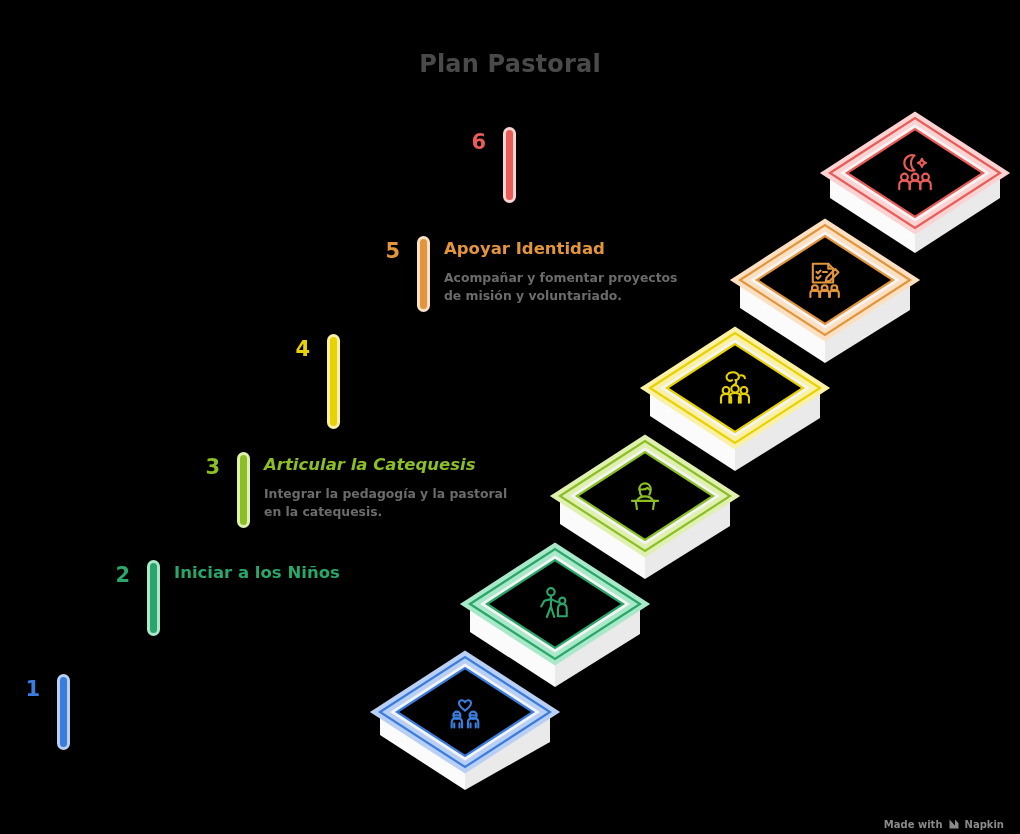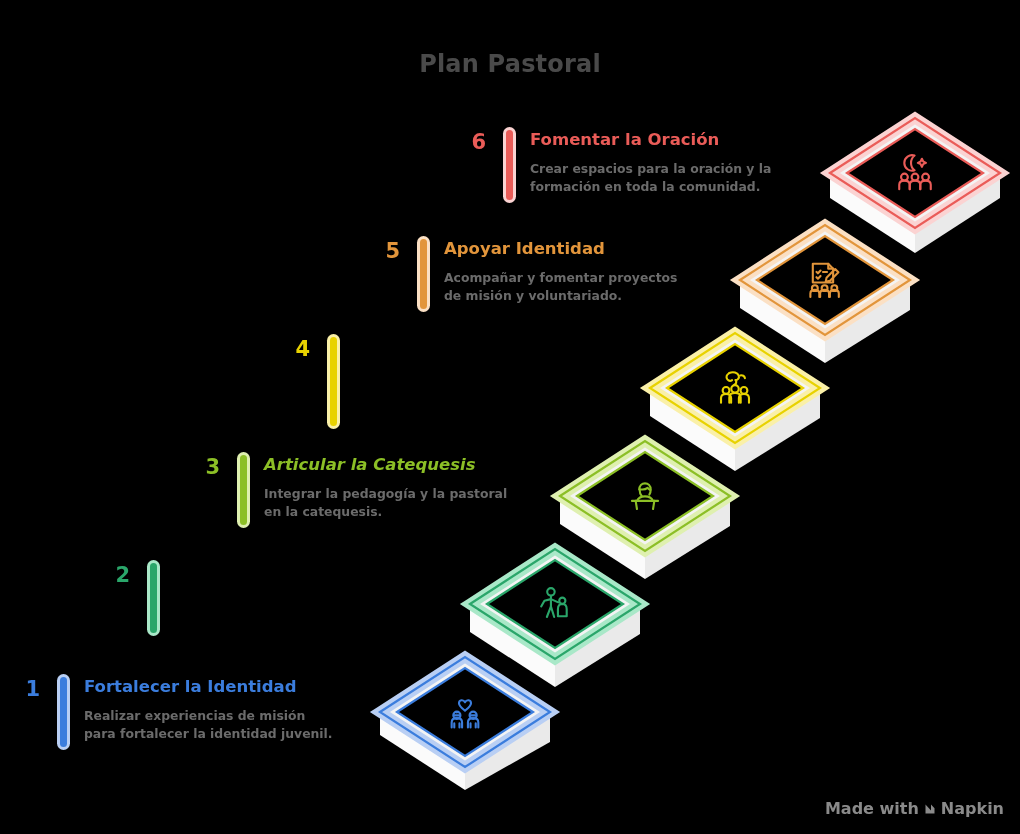--- a/index.html
+++ b/index.html
@@ -53,23 +53,23 @@
     font-size: 12.4px;
     font-weight: bold;
     line-height: 1.45;
     color: #6b6b6b;
     max-width: 250px;
   }
 
   
   .watermark {
     position: absolute;
-    right: 16px; bottom: 16px;
+    right: 16px; bottom: 4px;
     display: flex; align-items: center; gap: 5px;
-    font-size: 16px; font-weight: bold;
+    font-size: 10px; font-weight: bold;
     color: #8a8a8a;
   }
   .wm-logo { display: inline-block; line-height: 0; }
 </style>
 </head>
 <body>
 
 <div id="stage">
 
   <div class="title">Plan Pastoral</div>
@@ -226,24 +226,20 @@
         <path d="M397 712 L465 668 L533 712 L465 756 Z" fill="#000000" stroke="#3b7ddd" stroke-width="2.2"></path>
         <use href="#ic-people-heart" x="439" y="686" width="52" height="52" color="#3b7ddd"></use>
       </g>
     </svg>
   </div>
 
   <div class="step-text" style="top:130px; left:452px;">
     <div class="step-row">
       <div class="step-num" style="color: rgb(234, 92, 88);">6</div>
       <div class="accent-bar" style="height: 70px; background: rgb(234, 92, 88); box-shadow: rgb(251, 211, 210) 0px 0px 0px 3px;"></div>
-      <div class="step-body">
-        <div class="step-title" style="color: rgb(234, 92, 88);">Fomentar la Oración</div>
-        <div class="step-desc">Crear espacios para la oración y la formación en toda la comunidad.</div>
-      </div>
     </div>
   </div>
 
   <div class="step-text" style="top:239px; left:366px;">
     <div class="step-row">
       <div class="step-num" style="color: rgb(226, 149, 59);">5</div>
       <div class="accent-bar" style="height: 70px; background: rgb(226, 149, 59); box-shadow: rgb(251, 224, 196) 0px 0px 0px 3px;"></div>
       <div class="step-body">
         <div class="step-title" style="color: rgb(226, 149, 59);">Apoyar Identidad</div>
         <div class="step-desc">Acompañar y fomentar proyectos de misión y voluntariado.</div>
@@ -267,32 +263,29 @@
         <div class="step-desc">Integrar la pedagogía y la pastoral en la catequesis.</div>
       </div>
     </div>
   </div>
 
   <div class="step-text" style="top:563px; left:96px;">
     <div class="step-row">
       <div class="step-num" style="color: rgb(42, 166, 106);">2</div>
       <div class="accent-bar" style="height: 70px; background: rgb(42, 166, 106); box-shadow: rgb(169, 232, 200) 0px 0px 0px 3px;"></div>
       <div class="step-body">
+        <div class="step-title" style="color: rgb(42, 166, 106);">Iniciar a los Niños</div>
       </div>
     </div>
   </div>
 
   <div class="step-text" style="top:677px; left:6px;">
     <div class="step-row">
       <div class="step-num" style="color: rgb(59, 125, 221);">1</div>
       <div class="accent-bar" style="height: 70px; background: rgb(59, 125, 221); box-shadow: rgb(185, 207, 244) 0px 0px 0px 3px;"></div>
-      <div class="step-body">
-        <div class="step-title" style="color: rgb(59, 125, 221);">Fortalecer la Identidad</div>
-        <div class="step-desc">Realizar experiencias de misión para fortalecer la identidad juvenil.</div>
-      </div>
     </div>
   </div>
 
   <div class="watermark">
     <span>Made with</span>
     <span class="wm-logo">
       <svg width="12" height="12" viewBox="0 0 12 12">
         <path d="M1.5 10.5 L1.5 1.5 L7 7.5 L7 1.5 L10.5 5.2 L10.5 10.5 Z" fill="#8a8a8a"></path>
       </svg>
     </span>

